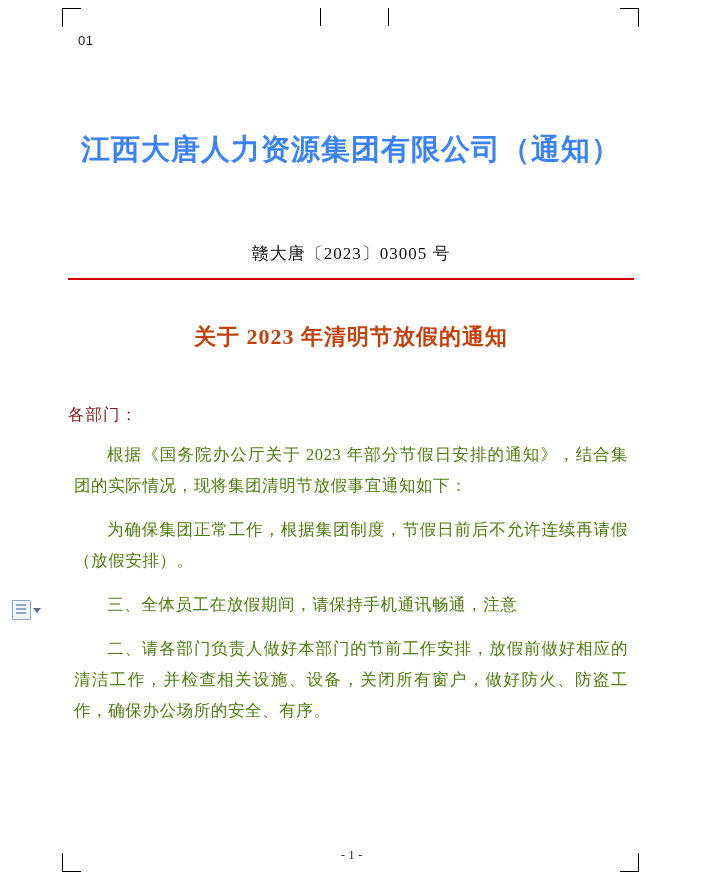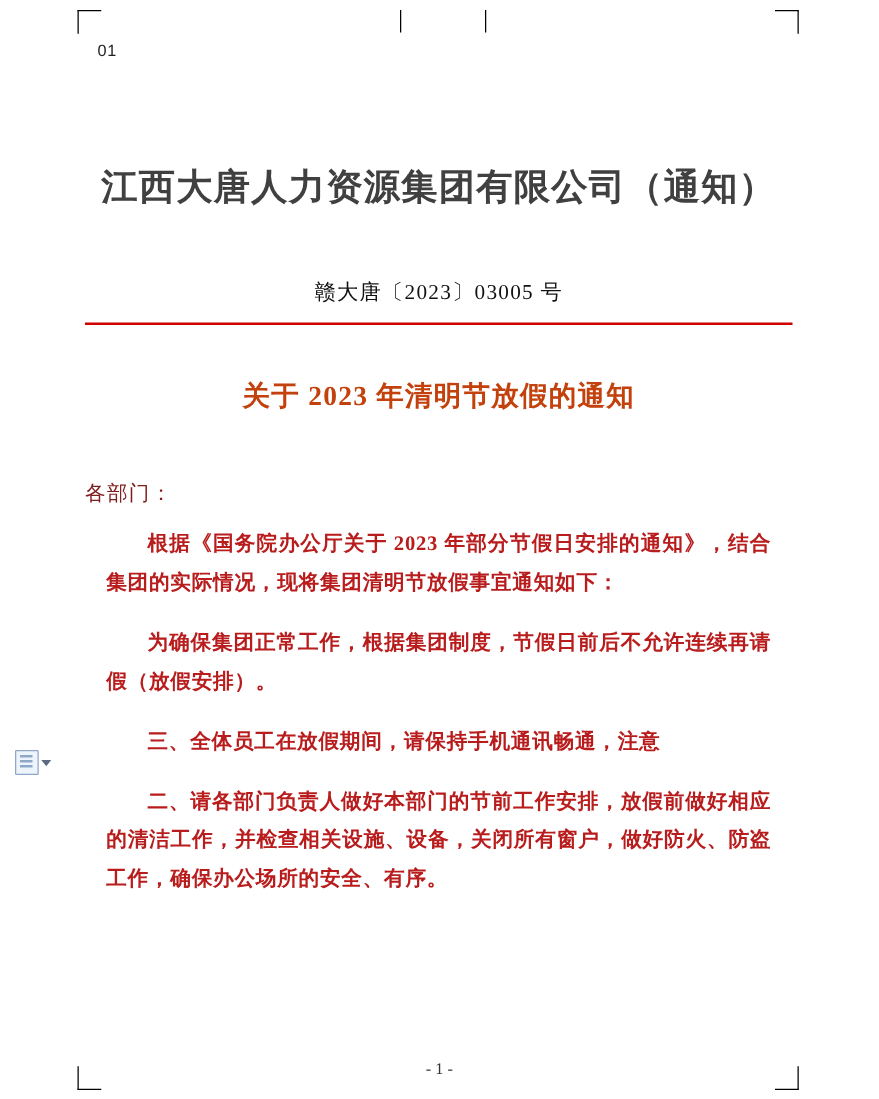--- a/index.html
+++ b/index.html
@@ -46,30 +46,30 @@
   .doc-body {
     position: absolute;
     left: 68px;
     top: 60px;
     width: 566px;
   }
 
   .doc-title {
     margin-top: 70px;
     text-align: center;
-    color: #404040;
+    color: #3b82f6;
     font-family: "Liberation Sans", "DejaVu Sans", sans-serif;
     font-weight: bold;
     font-size: 29px;
     letter-spacing: 1px;
     white-space: nowrap;
   }
 
   .doc-number {
-    margin-top: 52px;
+    margin-top: 72px;
     text-align: center;
     font-size: 17px;
     color: #111;
     letter-spacing: 1px;
   }
 
   .red-rule {
     margin-top: 13px;
     height: 2px;
     background: #d00000;
@@ -86,29 +86,28 @@
   }
 
   .salutation {
     margin-top: 52px;
     font-size: 16.5px;
     color: #7f1d1d;
     letter-spacing: 1px;
   }
 
   p.para {
-    margin: 17px;
+    margin: 6px;
     margin-top: 13px;
     font-size: 16.5px;
     line-height: 31px;
-    color: #b91c1c;
+    color: #4d7c0f;
     text-align: justify;
     text-indent: 2em;
     letter-spacing: 0.6px;
-    font-weight: bold;
   }
 
   p.para.no-indent {
     text-indent: 0;
   }
 
   .caret {
     display: inline-block;
     width: 1px;
     height: 17px;

